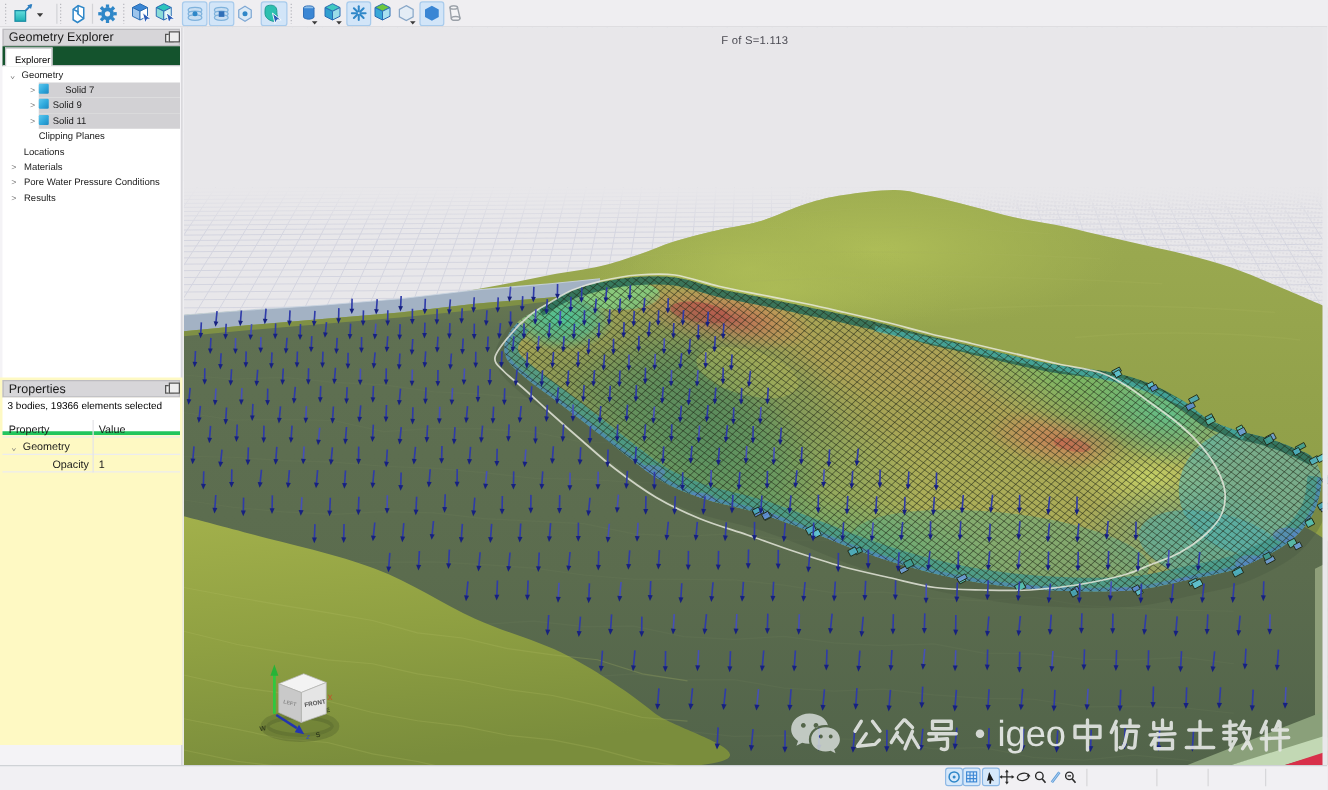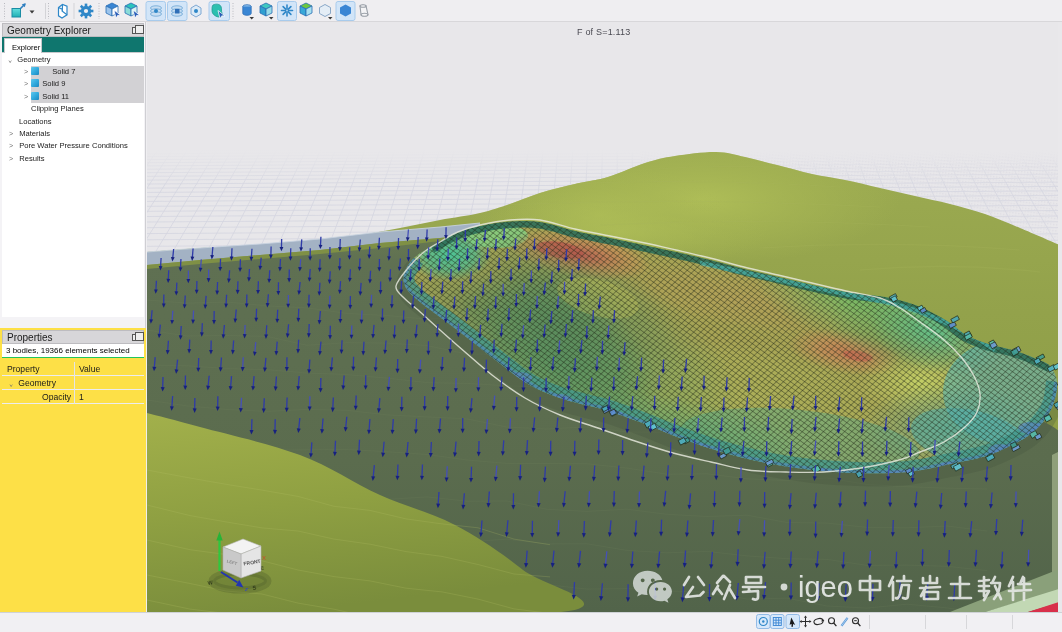--- a/index.html
+++ b/index.html
@@ -2,28 +2,28 @@
 <html><head><meta charset="utf-8"><style>
 *{margin:0;padding:0;box-sizing:border-box}
 html,body{width:1062px;height:632px;overflow:hidden;font-family:"Liberation Sans",sans-serif;background:#efeef1}
 #page{position:relative;width:1062px;height:632px}
 .abs{position:absolute}
 #toolbar{left:0;top:0;width:1062px;height:22px}
 #lpanel{left:0;top:22px;width:146px;height:590px;background:#f4f3f6;border-right:1px solid #cfcfd3}
 .titlebar{position:absolute;left:2px;width:142px;height:14px;background:#d7d6d9;border:1px solid #bdbcc0;font-size:10px;color:#1a1a1a;line-height:13px;padding-left:4px}
 .flicon{position:absolute;right:4px;top:3px;width:7px;height:7px;border:1px solid #555;background:#eee}
 .flicon:before{content:"";position:absolute;left:2px;top:-3px;width:7px;height:7px;border:1px solid #555;background:#eee}
-#tabrow{position:absolute;left:2px;top:15px;width:142px;height:16px;background:#0f766e;border-bottom:1px solid #c8c8cc}
+#tabrow{position:absolute;left:2px;top:15px;width:142px;height:16px;background:#14532d;border-bottom:1px solid #c8c8cc}
 #tab{position:absolute;left:2px;top:1px;width:38px;height:15px;background:#fff;border:1px solid #c8c8cc;border-bottom:none;font-size:7.6px;padding:3.5px 0 0 7px}
 #tree{position:absolute;left:2px;top:31px;width:142px;height:264px;background:#fff;font-size:7.6px;color:#1a1a1a}
 .trow{position:absolute;left:0;width:142px;height:12.4px;line-height:12.4px;white-space:nowrap}
 .sel{position:absolute;left:29px;width:113px;height:12.4px;background:#d2d1d4}
 .chev{color:#707070;font-size:7px;font-family:"Liberation Mono",monospace}
 .cube{display:inline-block;width:8px;height:8px;vertical-align:-1px;background:linear-gradient(135deg,#5fc8ee 0%,#2fa8dc 55%,#1f88c0 100%);border-radius:1px}
-#props{left:0;top:306px;width:146px;height:294px;background:#fde047}
+#props{left:0;top:280px;width:146px;height:294px;background:#fef9c3}
 #ptable{position:absolute;left:2px;top:34px;width:142px;font-size:8.6px;color:#1a1a1a}
 .prow{position:absolute;left:0;width:142px;height:14px;line-height:14px;border-bottom:1px solid #ececef}
 #vp-wrap{left:147px;top:22px;width:915px;height:590px;overflow:hidden}
 #fofs{left:577px;top:27px;font-size:9px;color:#4a4a52;letter-spacing:0.2px}
 #wm{left:630px;top:566px}
 #sbar{left:0;top:612px;width:1062px;height:20px}
 #redge{left:1058px;top:22px;width:4px;height:590px;background:#e9e8eb}
 </style></head><body>
 <div id="page">
   <div class="abs" id="toolbar"><svg width="1062" height="22" viewBox="0 0 1062 22">
@@ -154,21 +154,21 @@
       <div class="trow" style="top:25.3px"><span style="margin-left:22px" class="chev">&gt;</span><span style="margin-left:3px" class="cube"></span><span style="margin-left:3px">Solid 9</span></div>
       <div class="trow" style="top:37.7px"><span style="margin-left:22px" class="chev">&gt;</span><span style="margin-left:3px" class="cube"></span><span style="margin-left:3px">Solid 11</span></div>
       <div class="trow" style="top:50.1px"><span style="margin-left:29px">Clipping Planes</span></div>
       <div class="trow" style="top:62.5px"><span style="margin-left:17px">Locations</span></div>
       <div class="trow" style="top:74.9px"><span style="margin-left:7px" class="chev">&gt;</span><span style="margin-left:6px">Materials</span></div>
       <div class="trow" style="top:87.3px"><span style="margin-left:7px" class="chev">&gt;</span><span style="margin-left:6px">Pore Water Pressure Conditions</span></div>
       <div class="trow" style="top:99.7px"><span style="margin-left:7px" class="chev">&gt;</span><span style="margin-left:6px">Results</span></div>
     </div>
     <div class="abs" id="props">
       <div class="titlebar" style="top:2px">Properties<span class="flicon"></span></div>
-      <div class="abs" style="left:2px;top:16px;width:142px;height:14px;background:#fff;font-size:8px;line-height:14px;padding-left:4px;border-bottom:1px solid #22c55e">3 bodies, 19366 elements selected</div>
+      <div class="abs" style="left:2px;top:16px;width:142px;height:30px;background:#fff;font-size:8px;line-height:14px;padding-left:4px;border-bottom:3px solid #22c55e">3 bodies, 19366 elements selected</div>
       <div id="ptable">
         <div class="prow" style="top:0"><span style="margin-left:5px">Property</span><span style="position:absolute;left:77px">Value</span></div>
         <div class="prow" style="top:14px"><span style="margin-left:7px" class="chev">⌄</span><span style="margin-left:5px">Geometry</span></div>
         <div class="prow" style="top:28px"><span style="margin-left:40px">Opacity</span><span style="position:absolute;left:77px">1</span></div>
         <div class="abs" style="left:72px;top:0;width:1px;height:42px;background:#e4e4e7"></div>
       </div>
     </div>
   </div>
   <div class="abs" id="vp-wrap"><svg id="vp" width="915" height="590" viewBox="147 22 915 590">
         <defs>

